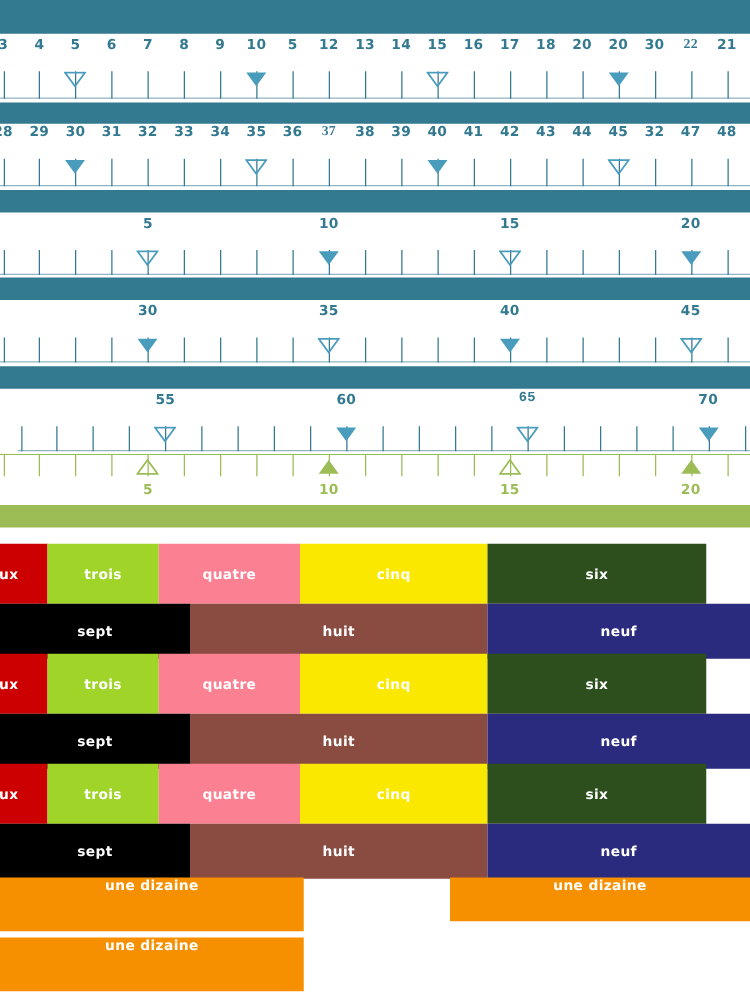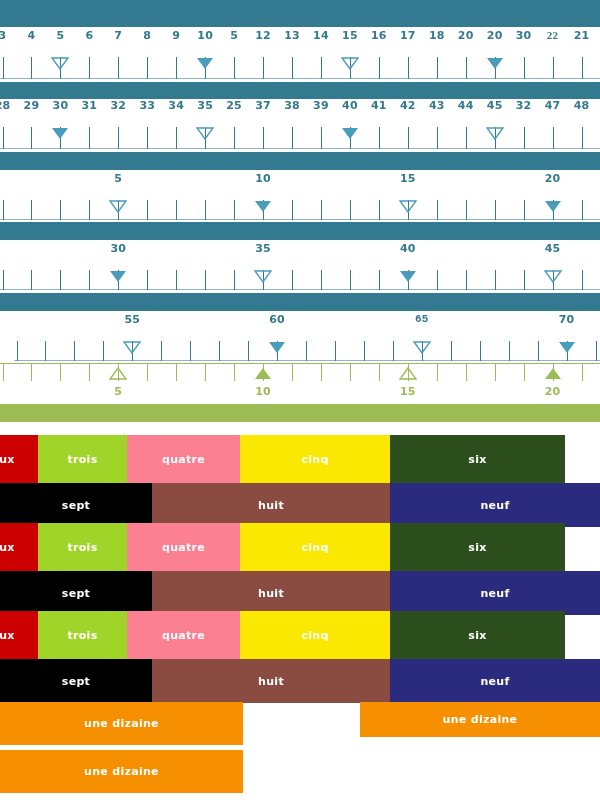--- a/index.html
+++ b/index.html
@@ -17,21 +17,21 @@
   .rl-tick { position:absolute; width:1px; }
   .rl-base { position:absolute; left:0; width:600px; height:1px; }
   .mk-hollow { position:absolute; transform:translateX(-50%); }
 
   
   .blockrow { position:absolute; left:0; width:600px; }
   .cblock { position:absolute; top:0; height:100%;
     display:flex; align-items:center; justify-content:center;
     color:#ffffff; font-size:11px; font-weight:bold; letter-spacing:.3px;
     overflow:hidden; white-space:nowrap; }
-  .obar { position:absolute; display:flex; align-items:center; justify-content:center;
+  .obar { position:absolute; display:flex; justify-content:center;
     color:#ffffff; font-size:11px; font-weight:bold; letter-spacing:.3px; }
 </style>
 </head>
 <body>
 
 <div id="stage">
     <div class="solidbar" style="top: 0px; height: 27px; background: rgb(51, 121, 143);"></div>
     <div class="solidbar" style="top: 82px; height: 17px; background: rgb(51, 121, 143);"></div>
     <div class="solidbar" style="top: 152px; height: 18px; background: rgb(51, 121, 143);"></div>
     <div class="solidbar" style="top: 222px; height: 18px; background: rgb(51, 121, 143);"></div>
@@ -106,23 +106,23 @@
       <div class="rl-label" style="left: 89.35px; top: 0px; color: rgb(51, 121, 143);">31</div>
       <div class="rl-tick" style="left: 118.3px; top: 28px; height: 22px; background: rgb(51, 121, 143);"></div>
       <div class="rl-label" style="left: 118.3px; top: 0px; color: rgb(51, 121, 143);">32</div>
       <div class="rl-tick" style="left: 147.25px; top: 28px; height: 22px; background: rgb(51, 121, 143);"></div>
       <div class="rl-label" style="left: 147.25px; top: 0px; color: rgb(51, 121, 143);">33</div>
       <div class="rl-tick" style="left: 176.2px; top: 28px; height: 22px; background: rgb(51, 121, 143);"></div>
       <div class="rl-label" style="left: 176.2px; top: 0px; color: rgb(51, 121, 143);">34</div>
       <div class="rl-tick" style="left: 205.15px; top: 28px; height: 22px; background: rgb(51, 121, 143);"></div>
       <div class="rl-label" style="left: 205.15px; top: 0px; color: rgb(51, 121, 143);">35</div>
       <div class="rl-tick" style="left: 234.1px; top: 28px; height: 22px; background: rgb(51, 121, 143);"></div>
-      <div class="rl-label" style="left: 234.1px; top: 0px; color: rgb(51, 121, 143);">25</div>
+      <div class="rl-label" style="left: 234.1px; top: 0px; color: rgb(51, 121, 143);">36</div>
       <div class="rl-tick" style="left: 263.05px; top: 28px; height: 22px; background: rgb(51, 121, 143);"></div>
-      <div class="rl-label" style="left: 263.05px; top: 0px; color: rgb(51, 121, 143);">37</div>
+      <div class="rl-label" style="left: 263.05px; top: 0px; color: rgb(51, 121, 143); font-family: Liberation Serif, serif;">37</div>
       <div class="rl-tick" style="left: 292px; top: 28px; height: 22px; background: rgb(51, 121, 143);"></div>
       <div class="rl-label" style="left: 292px; top: 0px; color: rgb(51, 121, 143);">38</div>
       <div class="rl-tick" style="left: 320.95px; top: 28px; height: 22px; background: rgb(51, 121, 143);"></div>
       <div class="rl-label" style="left: 320.95px; top: 0px; color: rgb(51, 121, 143);">39</div>
       <div class="rl-tick" style="left: 349.9px; top: 28px; height: 22px; background: rgb(51, 121, 143);"></div>
       <div class="rl-label" style="left: 349.9px; top: 0px; color: rgb(51, 121, 143);">40</div>
       <div class="rl-tick" style="left: 378.85px; top: 28px; height: 22px; background: rgb(51, 121, 143);"></div>
       <div class="rl-label" style="left: 378.85px; top: 0px; color: rgb(51, 121, 143);">41</div>
       <div class="rl-tick" style="left: 407.8px; top: 28px; height: 22px; background: rgb(51, 121, 143);"></div>
       <div class="rl-label" style="left: 407.8px; top: 0px; color: rgb(51, 121, 143);">42</div>

